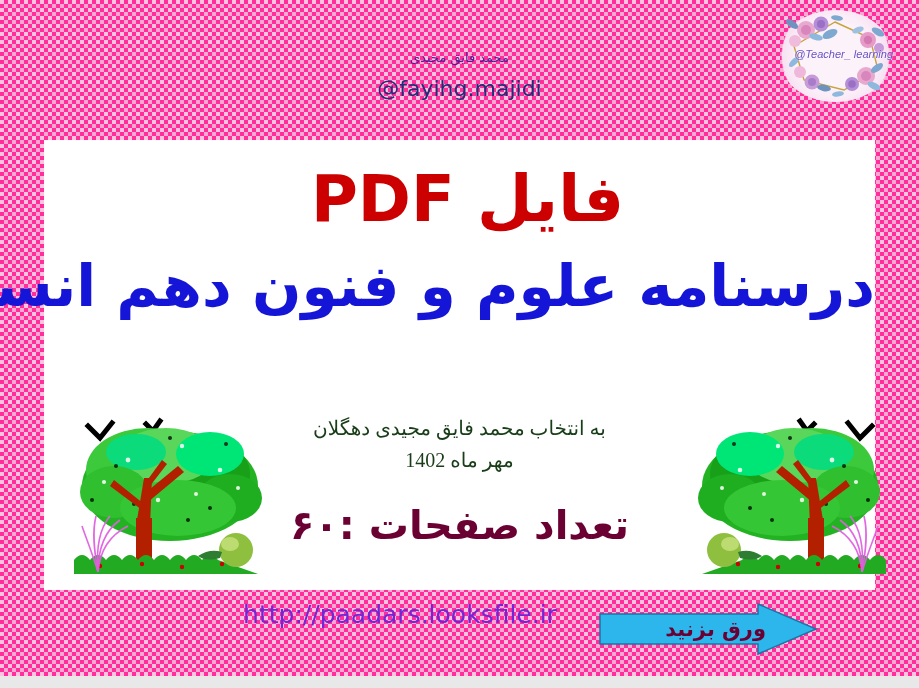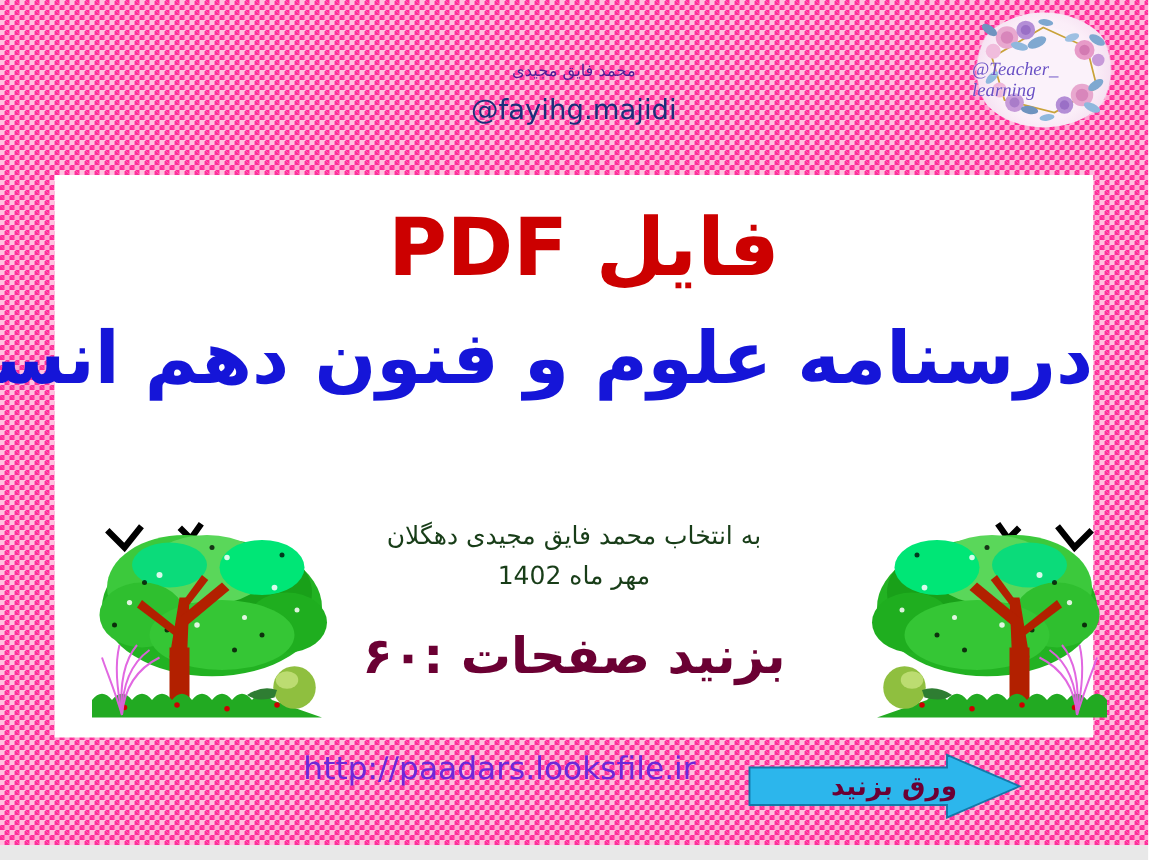--- a/index.html
+++ b/index.html
@@ -77,24 +77,24 @@
     height: 92px;
     border-radius: 50%;
     background:
       radial-gradient(circle at 50% 50%, #fdf4fb 0%, #fbeef8 55%, #f6e2f2 72%, rgba(246,226,242,0) 74%);
   }
   .badge-label {
     position: absolute;
     left: 0;
     top: 38px;
     width: 115px;
-    text-align: left;
-    font-family: Liberation Serif, serif;
+    text-align: right;
+    font-family: Liberation Sans, sans-serif;
     font-style: italic;
-    font-size: 15px;
+    font-size: 11px;
     color: #6a4fc4;
     direction: ltr;
     z-index: 6;
     text-shadow: 0 0 2px #fff;
   }
   .badge svg { position: absolute; left: 0; top: 0; }
 
   
   .card {
     position: absolute;
@@ -135,20 +135,21 @@
   .credit-block {
     position: absolute;
     left: 0;
     top: 272px;
     width: 831px;
     text-align: center;
     direction: rtl;
     color: #183d18;
     font-size: 20px;
     line-height: 32px;
+    font-family: Liberation Serif, serif;
   }
   .credit-date { direction: rtl; }
 
   .pagecount {
     position: absolute;
     left: 0;
     top: 358px;
     width: 831px;
     text-align: center;
     direction: rtl;
@@ -267,21 +268,21 @@
 
     <div class="title-pdf">فایل PDF</div>
 
     <div class="title-sub">درسنامه علوم و فنون دهم انسانی</div>
 
     <div class="credit-block">
       <div>به انتخاب محمد فایق مجیدی  دهگلان</div>
       <div class="credit-date">مهر ماه 1402</div>
     </div>
 
-    <div class="pagecount">بزنید صفحات :۶۰</div>
+    <div class="pagecount">تعداد صفحات :۶۰</div>
 
     <div class="tree tree-left">
       <svg width="200" height="175" viewBox="0 0 200 175">
 
         <g fill="none" stroke="#000" stroke-width="5" stroke-linecap="square">
           <path d="M18 18 L30 30 L42 15"></path>
           <path d="M76 16 L83 23 L90 13"></path>
         </g>
 
         <g>

